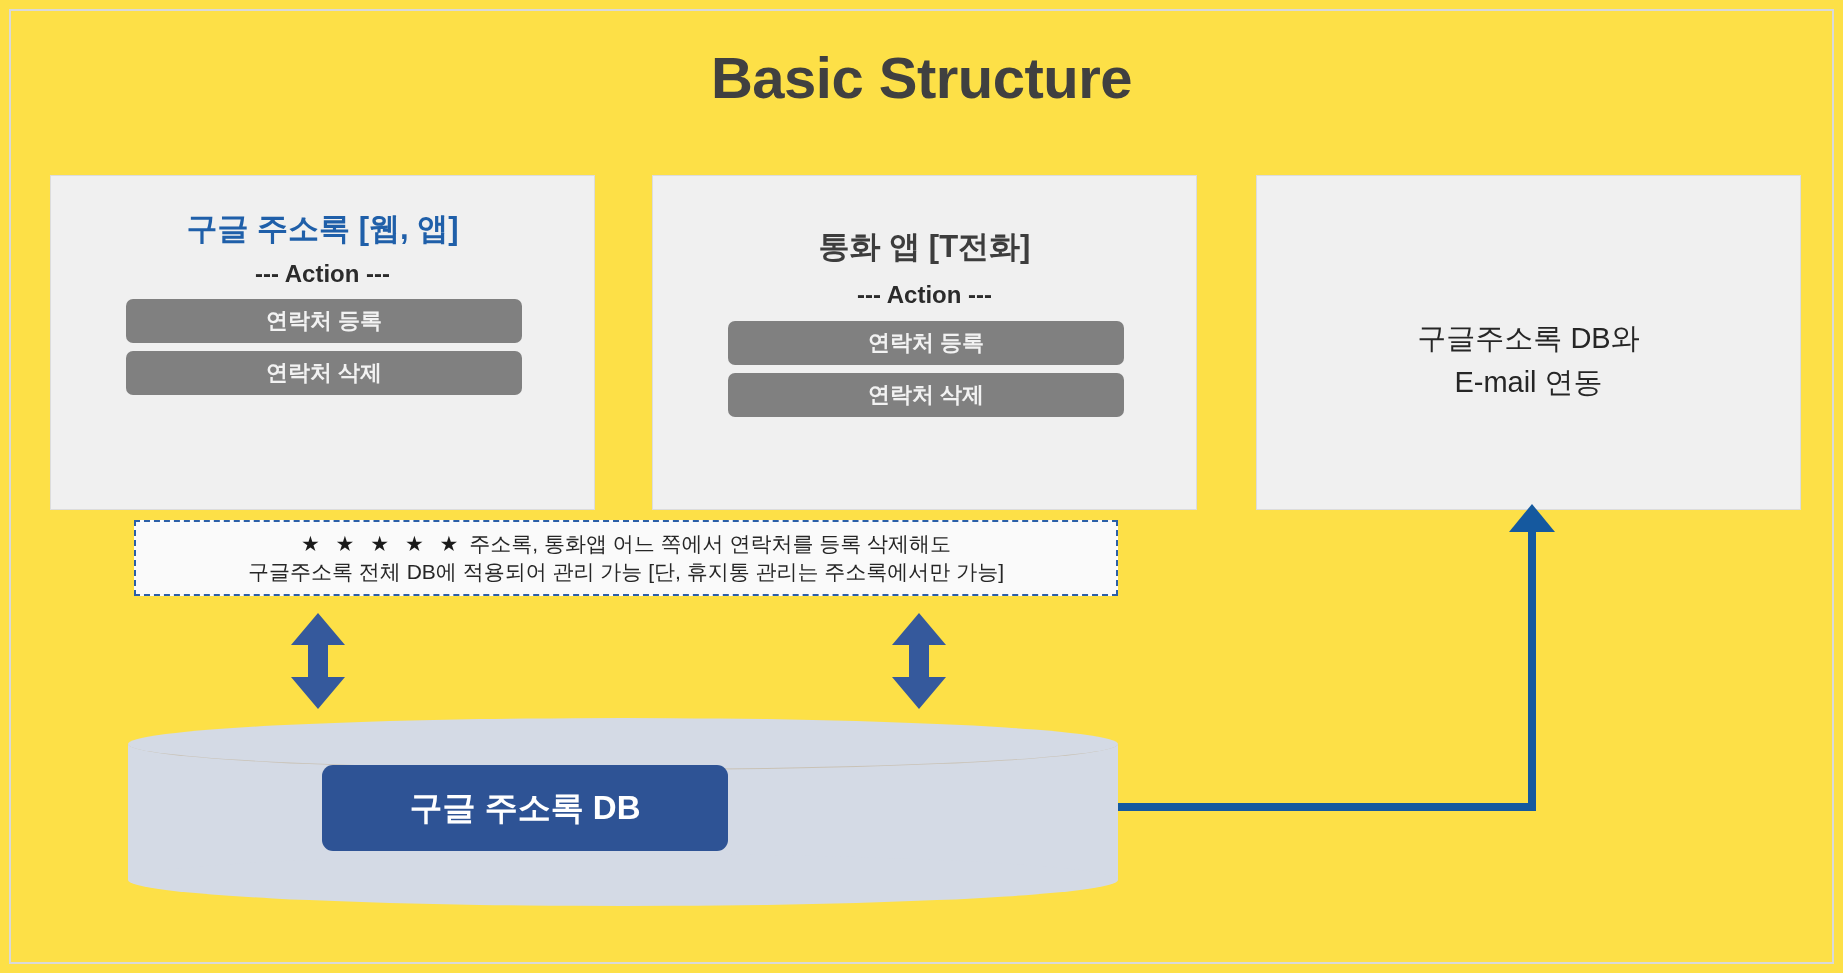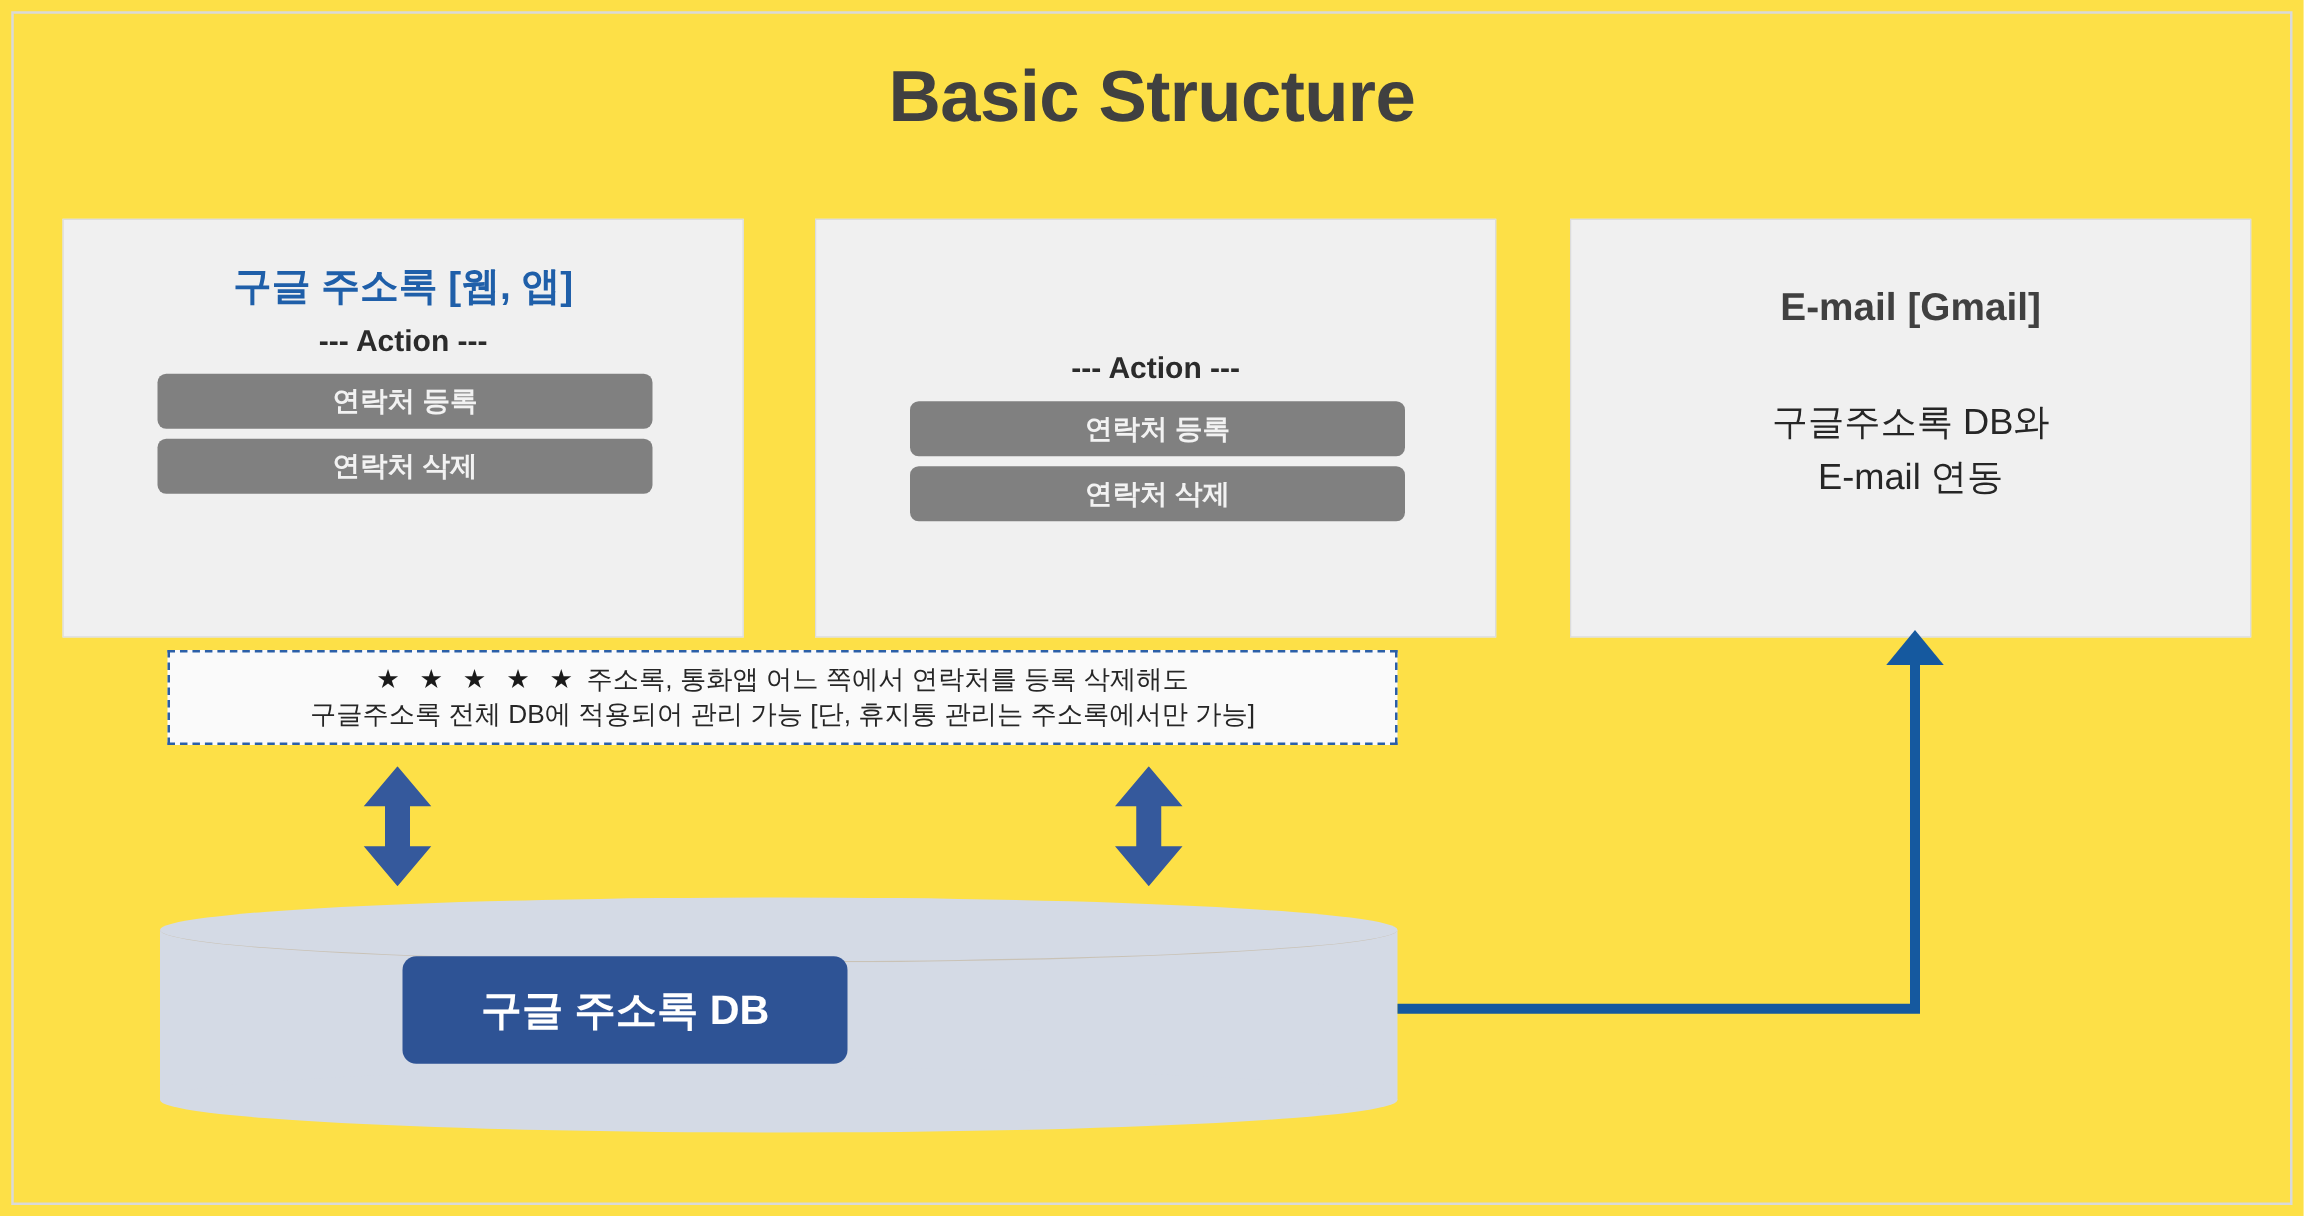--- a/index.html
+++ b/index.html
@@ -169,21 +169,21 @@
     top: 136px;
     width: 990px;
     height: 52px;
     background: #d4dae5;
     border-radius: 50%;
   }
   #db-label {
     position: absolute;
     left: 322px;
     top: 765px;
-    width: 356px;
+    width: 406px;
     height: 86px;
     background: #2e5395;
     border-radius: 11px;
     color: #ffffff;
     font-size: 33px;
     font-weight: bold;
     display: flex;
     align-items: center;
     justify-content: center;
     white-space: nowrap;
@@ -230,29 +230,29 @@
   <div class="panel" id="panel-1">
     <div class="panel-header">구글 주소록 [웹, 앱]</div>
     <div class="action-label">--- Action ---</div>
     <div class="action-list">
       <div class="action-btn">연락처 등록</div>
       <div class="action-btn">연락처 삭제</div>
     </div>
   </div>
 
   <div class="panel" id="panel-2">
+    <div class="panel-header">통화 앱 [T전화]</div>
     <div class="action-label">--- Action ---</div>
     <div class="action-list">
       <div class="action-btn">연락처 등록</div>
       <div class="action-btn">연락처 삭제</div>
     </div>
   </div>
 
   <div class="panel" id="panel-3">
-    <div class="panel-header">E-mail [Gmail]</div>
     <div class="panel-body">구글주소록 DB와
 E-mail  연동</div>
   </div>
 
   <div id="note">
     <div class="note-line"><span class="stars">★ ★ ★ ★ ★</span> <span>주소록, 통화앱 어느 쪽에서 연락처를 등록 삭제해도</span></div>
     <div class="note-line">구글주소록 전체 DB에 적용되어 관리 가능 [단, 휴지통 관리는 주소록에서만 가능]</div>
   </div>
 
   <svg class="dbl-arrow" style="left:287px; top:613px;" width="62" height="96" viewBox="0 0 62 96">

